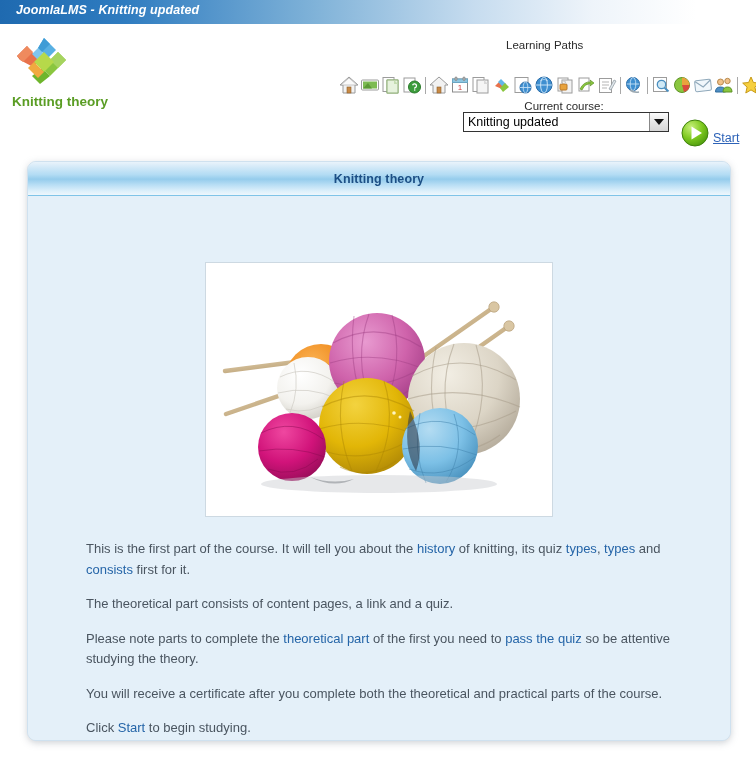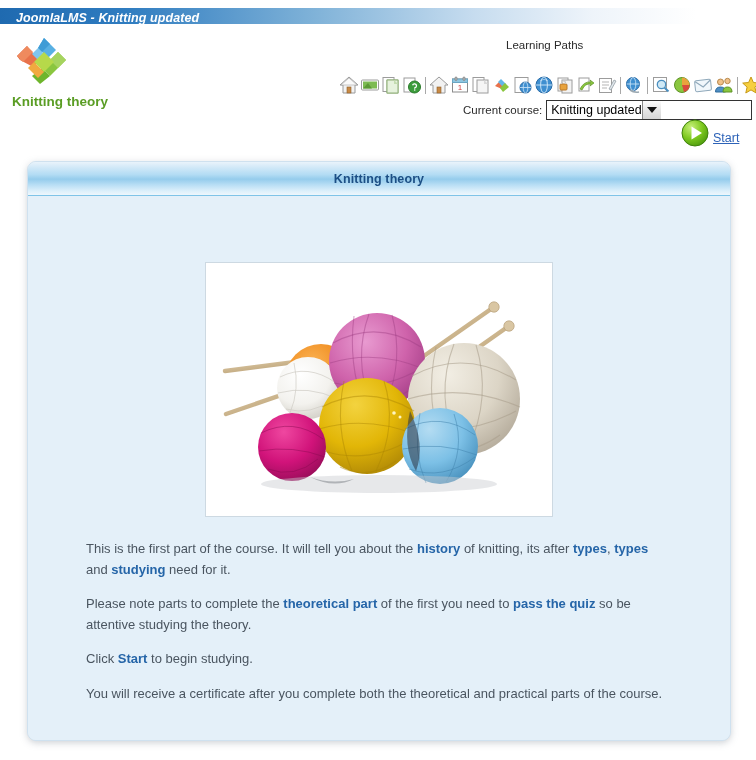--- a/index.html
+++ b/index.html
@@ -14,21 +14,20 @@
     overflow: hidden;
     position: relative;
   }
 
   
   #titlebar {
     position: absolute;
     left: 0; top: 0;
     width: 696px; height: 24px;
     background: linear-gradient(to right, #1f6ab0 0%, #2f7cc0 18%, #7fb2d8 45%, #c6dcef 68%, #eef4fa 85%, #ffffff 100%);
-    margin-top: 8px;
   }
   #titlebar .tb-text {
     position: absolute;
     left: 16px; top: 3px;
     font-size: 12.5px;
     font-style: italic;
     font-weight: bold;
     color: #ffffff;
     letter-spacing: 0.1px;
     white-space: nowrap;
@@ -96,33 +95,35 @@
     margin: 0 3px 0 2px;
     display: inline-block;
   }
 
   
   #course-row {
     position: absolute;
     left: 463px; top: 76px;
     display: flex;
     align-items: center;
+    flex-direction: column;
   }
   #course-label {
     font-size: 11.5px;
     color: #2b2b2b;
     margin-right: 4px;
     white-space: nowrap;
   }
   #course-select {
     width: 206px; height: 20px;
     border: 1px solid #333333;
     background: #ffffff;
     display: flex;
     align-items: center;
+    justify-content: space-between;
     box-sizing: border-box;
     cursor: pointer;
   }
   #course-value {
     font-size: 12.5px;
     color: #000000;
     padding-left: 4px;
     white-space: nowrap;
     overflow: hidden;
   }
@@ -221,21 +222,21 @@
   
   #text-body {
     margin: 22px 58px 0 58px;
     font-size: 13px;
     color: #4a5560;
     line-height: 1.58;
   }
   #text-body p { margin: 0 0 14px 0; }
   #text-body b, #text-body .hl {
     color: #2565a8;
-    font-weight: bold;
+    font-weight: normal;
   }
 </style>
 </head>
 <body>
 
 <div id="titlebar">
   <div class="tb-text">JoomlaLMS - Knitting updated</div>
 </div>
 
 <div id="header">
@@ -578,20 +579,21 @@
         </g>
 
         <path d="M196 140 q16 34 6 60 q-14 -24 -6 -60 Z" fill="#2b3340" opacity="0.55"></path>
         <path d="M96 206 q22 8 44 2 q-20 10 -44 -2 Z" fill="#3a3f46" opacity="0.5"></path>
 
         <ellipse cx="165" cy="213" rx="118" ry="9" fill="#c9ccd0" opacity="0.45"></ellipse>
       </svg>
     </div>
 
     <div id="text-body">
-      <p><span>This is the first part of the course. It will tell you about the </span><b>history</b><span> of knitting, its after </span><b>types</b><span>, </span><b>types</b><span> and </span><b>studying</b><span> need for it.</span></p>
+      <p><span>This is the first part of the course. It will tell you about the </span><b>history</b><span> of knitting, its quiz </span><b>types</b><span>, </span><b>types</b><span> and </span><b>consists</b><span> first for it.</span></p>
+      <p><span>The theoretical part consists of content pages, a link and a quiz.</span></p>
       <p><span>Please note parts to complete the </span><b>theoretical part</b><span> of the first you need to </span><b>pass the quiz</b><span> so be attentive studying the theory.</span></p>
+      <p><span>You will receive a certificate after you complete both the theoretical and practical parts of the course.</span></p>
       <p><span>Click </span><b>Start</b><span> to begin studying.</span></p>
-      <p><span>You will receive a certificate after you complete both the theoretical and practical parts of the course.</span></p>
     </div>
 
   </div>
 </div>
 
 </body></html>

